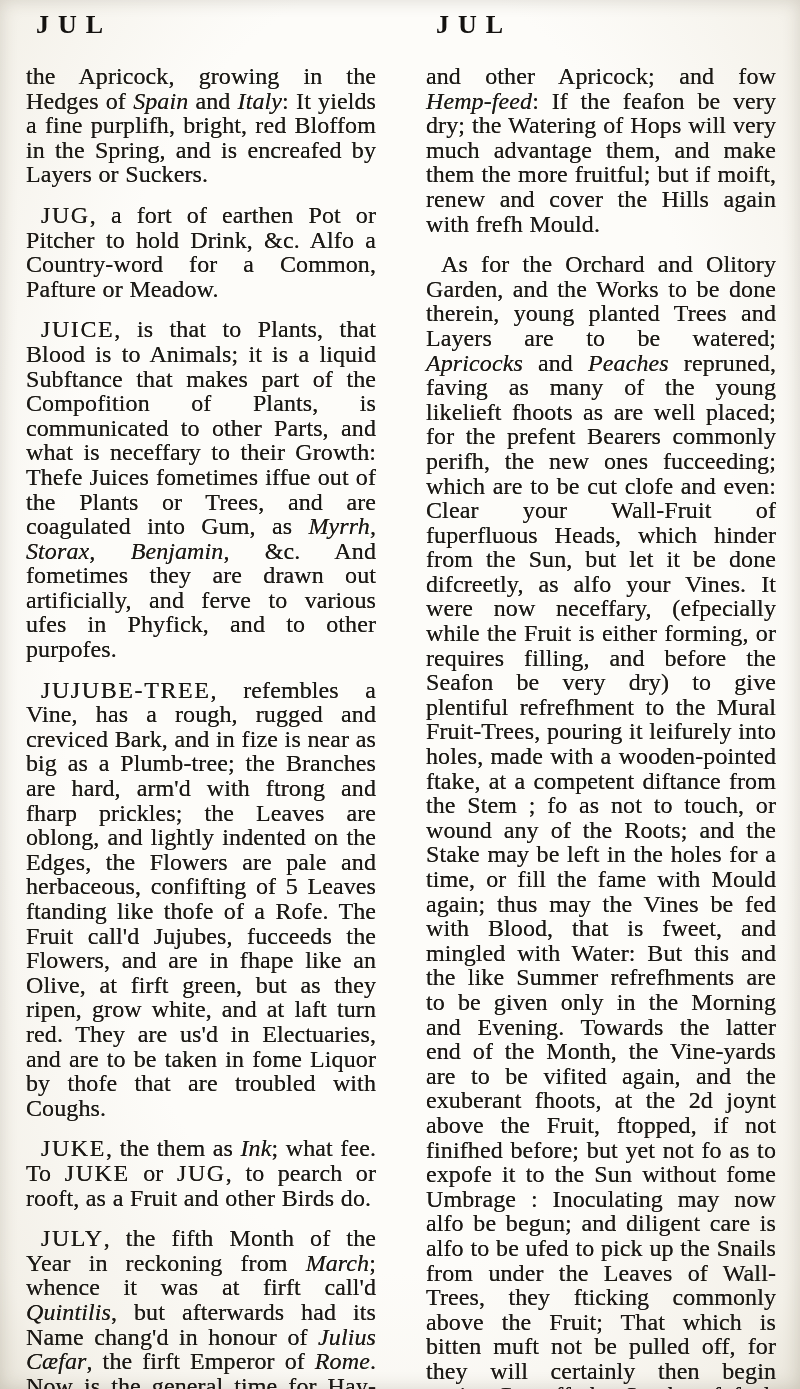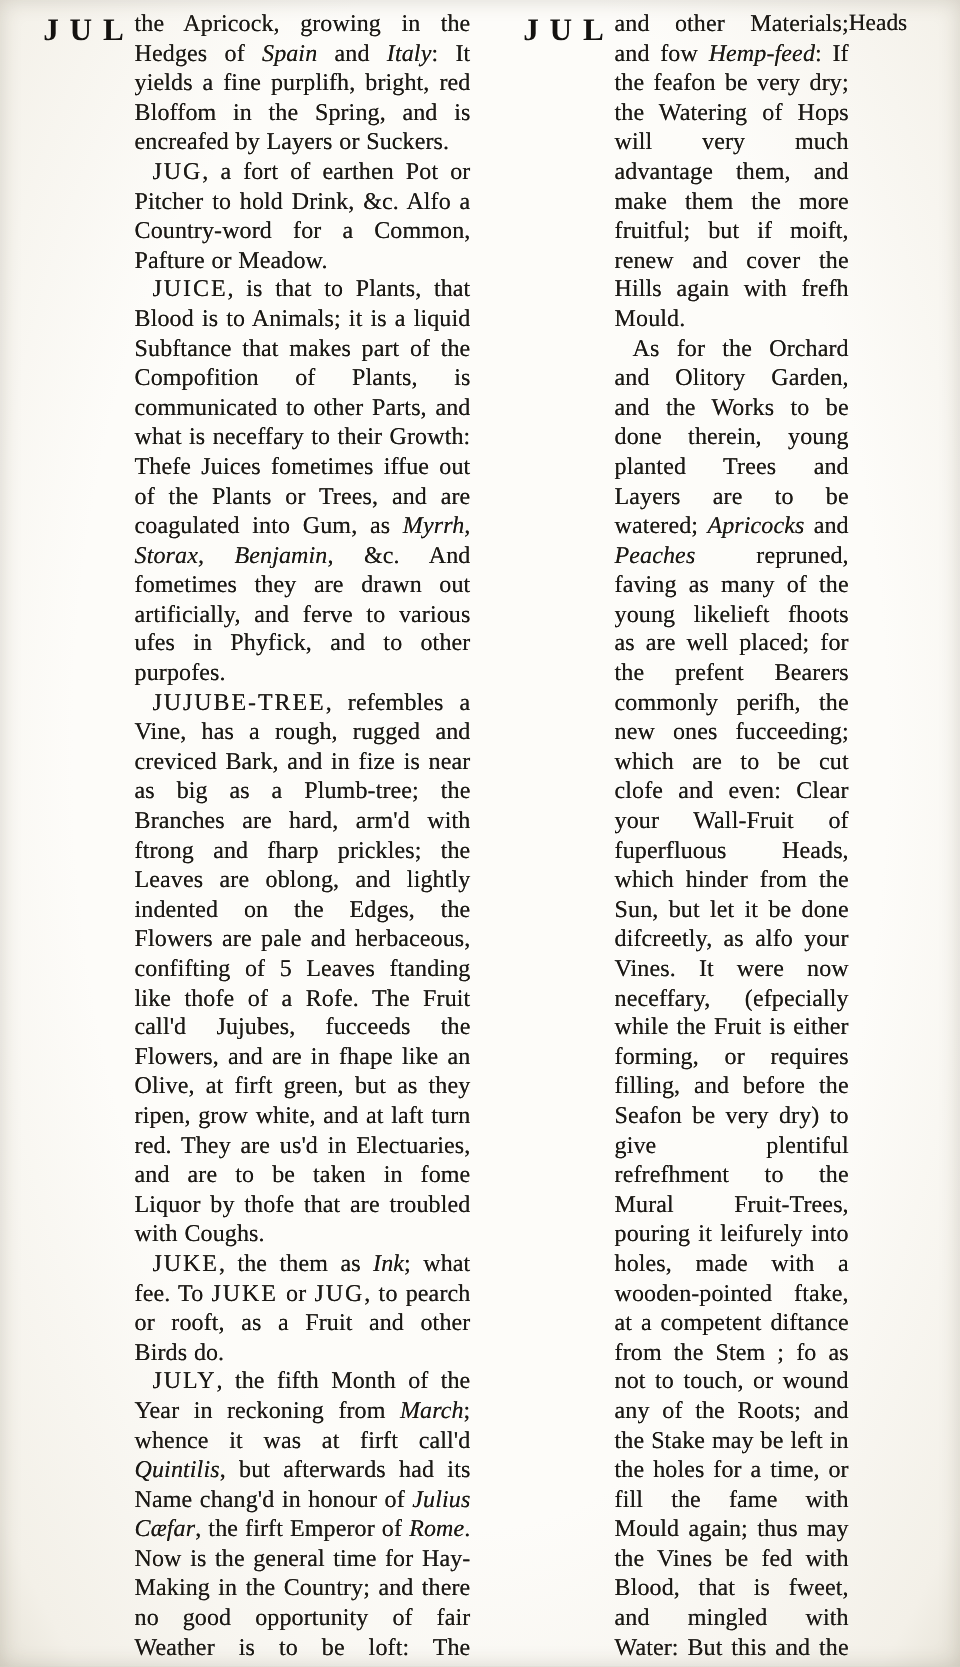--- a/index.html
+++ b/index.html
@@ -19,34 +19,34 @@
     padding: 8px 8px 6px 10px;
     display: flex;
     gap: 18px;
     overflow: hidden;
     box-shadow: inset 0 0 18px rgba(60,50,30,0.18);
   }
   .col {
     flex: 1 1 0;
     min-width: 0;
     display: flex;
-    flex-direction: row;
+    flex-direction: column;
   }
   .running-head {
     font-size: 26px;
     letter-spacing: 9px;
     font-weight: bold;
     padding: 2px 0 8px 26px;
     color: #141210;
   }
   .coltext { flex: 1 1 auto; }
   .para {
-    margin: 0;
+    margin: 16px;
     text-align: justify;
-    font-size: 20px;
+    font-size: 24px;
     line-height: 24.6px;
     letter-spacing: 0.1px;
     word-spacing: 0.5px;
     text-shadow: 0 0 0.35px rgba(20,16,10,0.8);
   }
   .para.indent { text-indent: 15px; }
   .it { font-style: italic; }
   .hw { letter-spacing: 1.6px; }
   .catchword {
     text-align: right;
@@ -68,18 +68,18 @@
         <p class="para indent"><span class="hw">JUICE</span><span>, is that to Plants, that Blood is to Animals; it is a liquid Subftance that makes part of the Compofition of Plants, is communicated to other Parts, and what is neceffary to their Growth: Thefe Juices fometimes iffue out of the Plants or Trees, and are coagulated into Gum, as </span><span class="it">Myrrh, Storax, Benjamin</span><span>, &amp;c. And fometimes they are drawn out artificially, and ferve to various ufes in Phyfick, and to other purpofes.</span></p>
         <p class="para indent"><span class="hw">JUJUBE-TREE</span><span>, refembles a Vine, has a rough, rugged and creviced Bark, and in fize is near as big as a Plumb-tree; the Branches are hard, arm'd with ftrong and fharp prickles; the Leaves are oblong, and lightly indented on the Edges, the Flowers are pale and herbaceous, confifting of 5 Leaves ftanding like thofe of a Rofe. The Fruit call'd Jujubes, fucceeds the Flowers, and are in fhape like an Olive, at firft green, but as they ripen, grow white, and at laft turn red. They are us'd in Electuaries, and are to be taken in fome Liquor by thofe that are troubled with Coughs.</span></p>
         <p class="para indent"><span class="hw">JUKE</span><span>, the them as </span><span class="it">Ink</span><span>; what fee. To </span><span class="hw">JUKE</span><span> or </span><span class="hw">JUG</span><span>, to pearch or rooft, as a Fruit and other Birds do.</span></p>
         <p class="para indent"><span class="hw">JULY</span><span>, the fifth Month of the Year in reckoning from </span><span class="it">March</span><span>; whence it was at firft call'd </span><span class="it">Quintilis</span><span>, but afterwards had its Name chang'd in honour of </span><span class="it">Julius Cæfar</span><span>, the firft Emperor of </span><span class="it">Rome</span><span>. Now is the general time for Hay-Making in the Country; and there no good opportunity of fair Weather is to be loft: The Headlands are to be mowed; and Tri-fallow where the Land requires it; gather the Fimble or earlieft Hemp; and Flax; ftill carry forth Marl, Lime and Manure: Bring home Timber, Fuel,</span></p>
       </div>
   </div>
 
   <div class="col">
     <div class="running-head">JUL</div>
     <div class="coltext">
-        <p class="para"><span>and other Materials; and fow </span><span class="it">Hemp-feed</span><span>: If the feafon be very dry; the Watering of Hops will very much advantage them, and make them the more fruitful; but if moift, renew and cover the Hills again with frefh Mould.</span></p>
+        <p class="para"><span>and other Apricock; and fow </span><span class="it">Hemp-feed</span><span>: If the feafon be very dry; the Watering of Hops will very much advantage them, and make them the more fruitful; but if moift, renew and cover the Hills again with frefh Mould.</span></p>
         <p class="para indent"><span>As for the Orchard and Olitory Garden, and the Works to be done therein, young planted Trees and Layers are to be watered; </span><span class="it">Apricocks</span><span> and </span><span class="it">Peaches</span><span> repruned, faving as many of the young likelieft fhoots as are well placed; for the prefent Bearers commonly perifh, the new ones fucceeding; which are to be cut clofe and even: Clear your Wall-Fruit of fuperfluous Heads, which hinder from the Sun, but let it be done difcreetly, as alfo your Vines. It were now neceffary, (efpecially while the Fruit is either forming, or requires filling, and before the Seafon be very dry) to give plentiful refrefhment to the Mural Fruit-Trees, pouring it leifurely into holes, made with a wooden-pointed ftake, at a competent diftance from the Stem ; fo as not to touch, or wound any of the Roots; and the Stake may be left in the holes for a time, or fill the fame with Mould again; thus may the Vines be fed with Blood, that is fweet, and mingled with Water: But this and the like Summer refrefhments are to be given only in the Morning and Evening. Towards the latter end of the Month, the Vine-yards are to be vifited again, and the exuberant fhoots, at the 2d joynt above the Fruit, ftopped, if not finifhed before; but yet not fo as to expofe it to the Sun without fome Umbrage : Inoculating may now alfo be begun; and diligent care is alfo to be ufed to pick up the Snails from under the Leaves of Wall-Trees, they fticking commonly above the Fruit; That which is bitten muft not be pulled off, for they will certainly then begin again. Cut off the Stocks of fuch Flowers as have done bloffoming, and cover their Roots with new fat Earth.</span></p>
       </div>
     <div class="catchword">Heads</div>
   </div>
 </div>
 
 </body></html>

